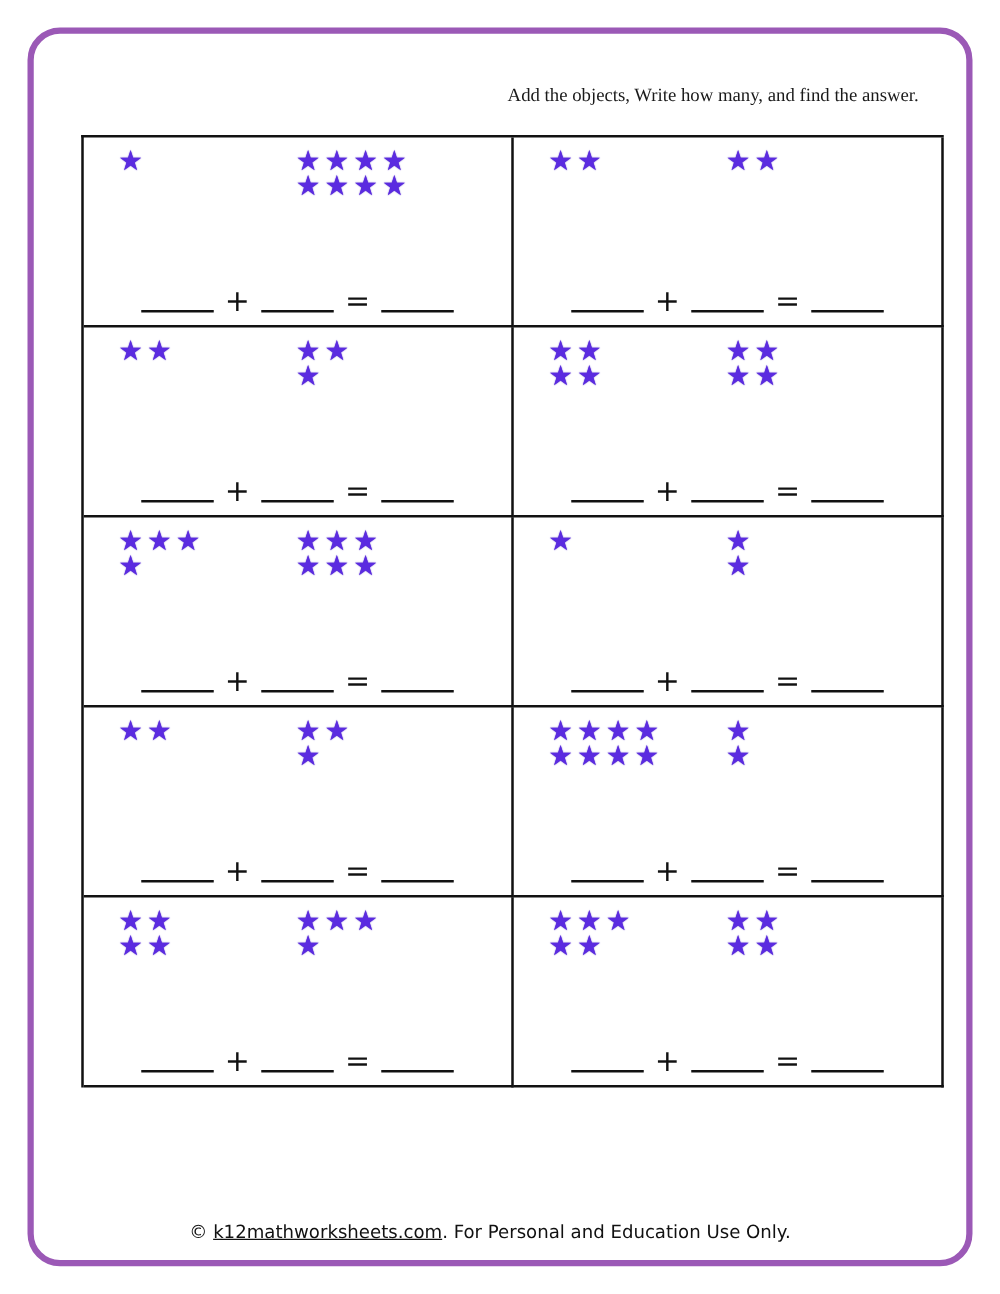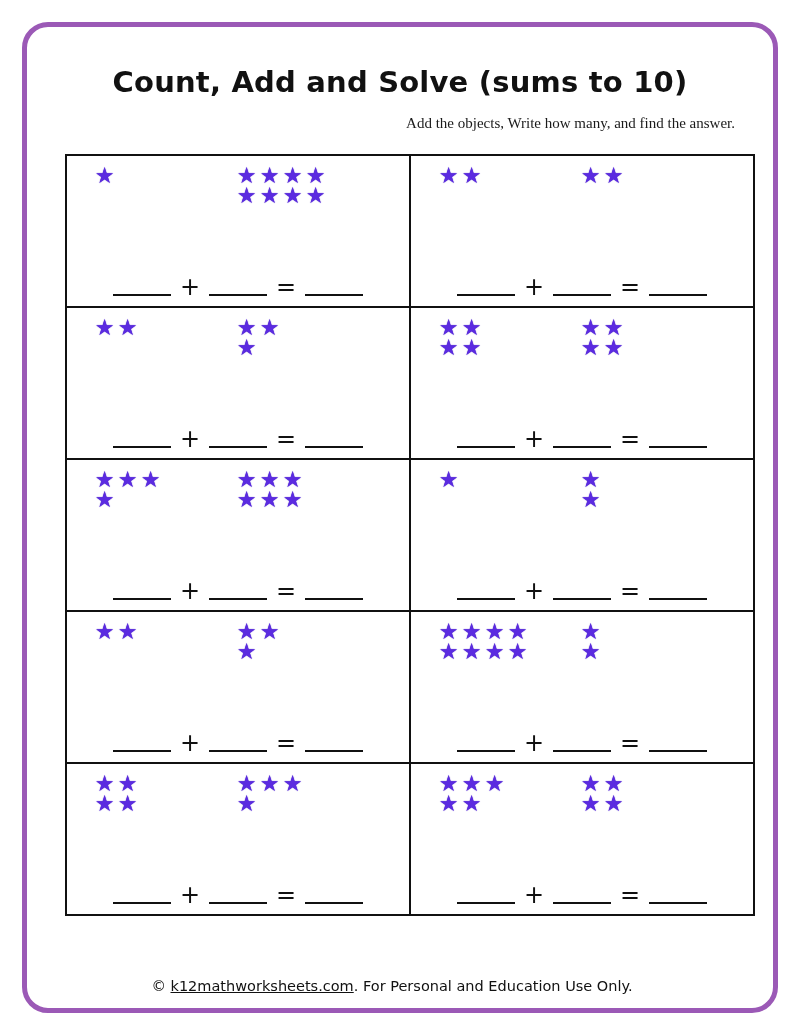--- a/index.html
+++ b/index.html
@@ -125,21 +125,20 @@
     text-decoration: underline;
     color: #111111;
   }
 </style>
 </head>
 <body>
 
 <div class="page">
   <div class="sheet">
 
-    <h1 class="title">Count, Add and Solve (sums to 10)</h1>
     <p class="subtitle">Add the objects, Write how many, and find the answer.</p>
 
     <div class="grid" id="problem-grid">
         <div class="row">
           <div class="cell">
             <div class="stars-area">
               <div class="group left">
                 <div class="starline"><span class="star">★</span></div>
               </div>
               <div class="group right">

